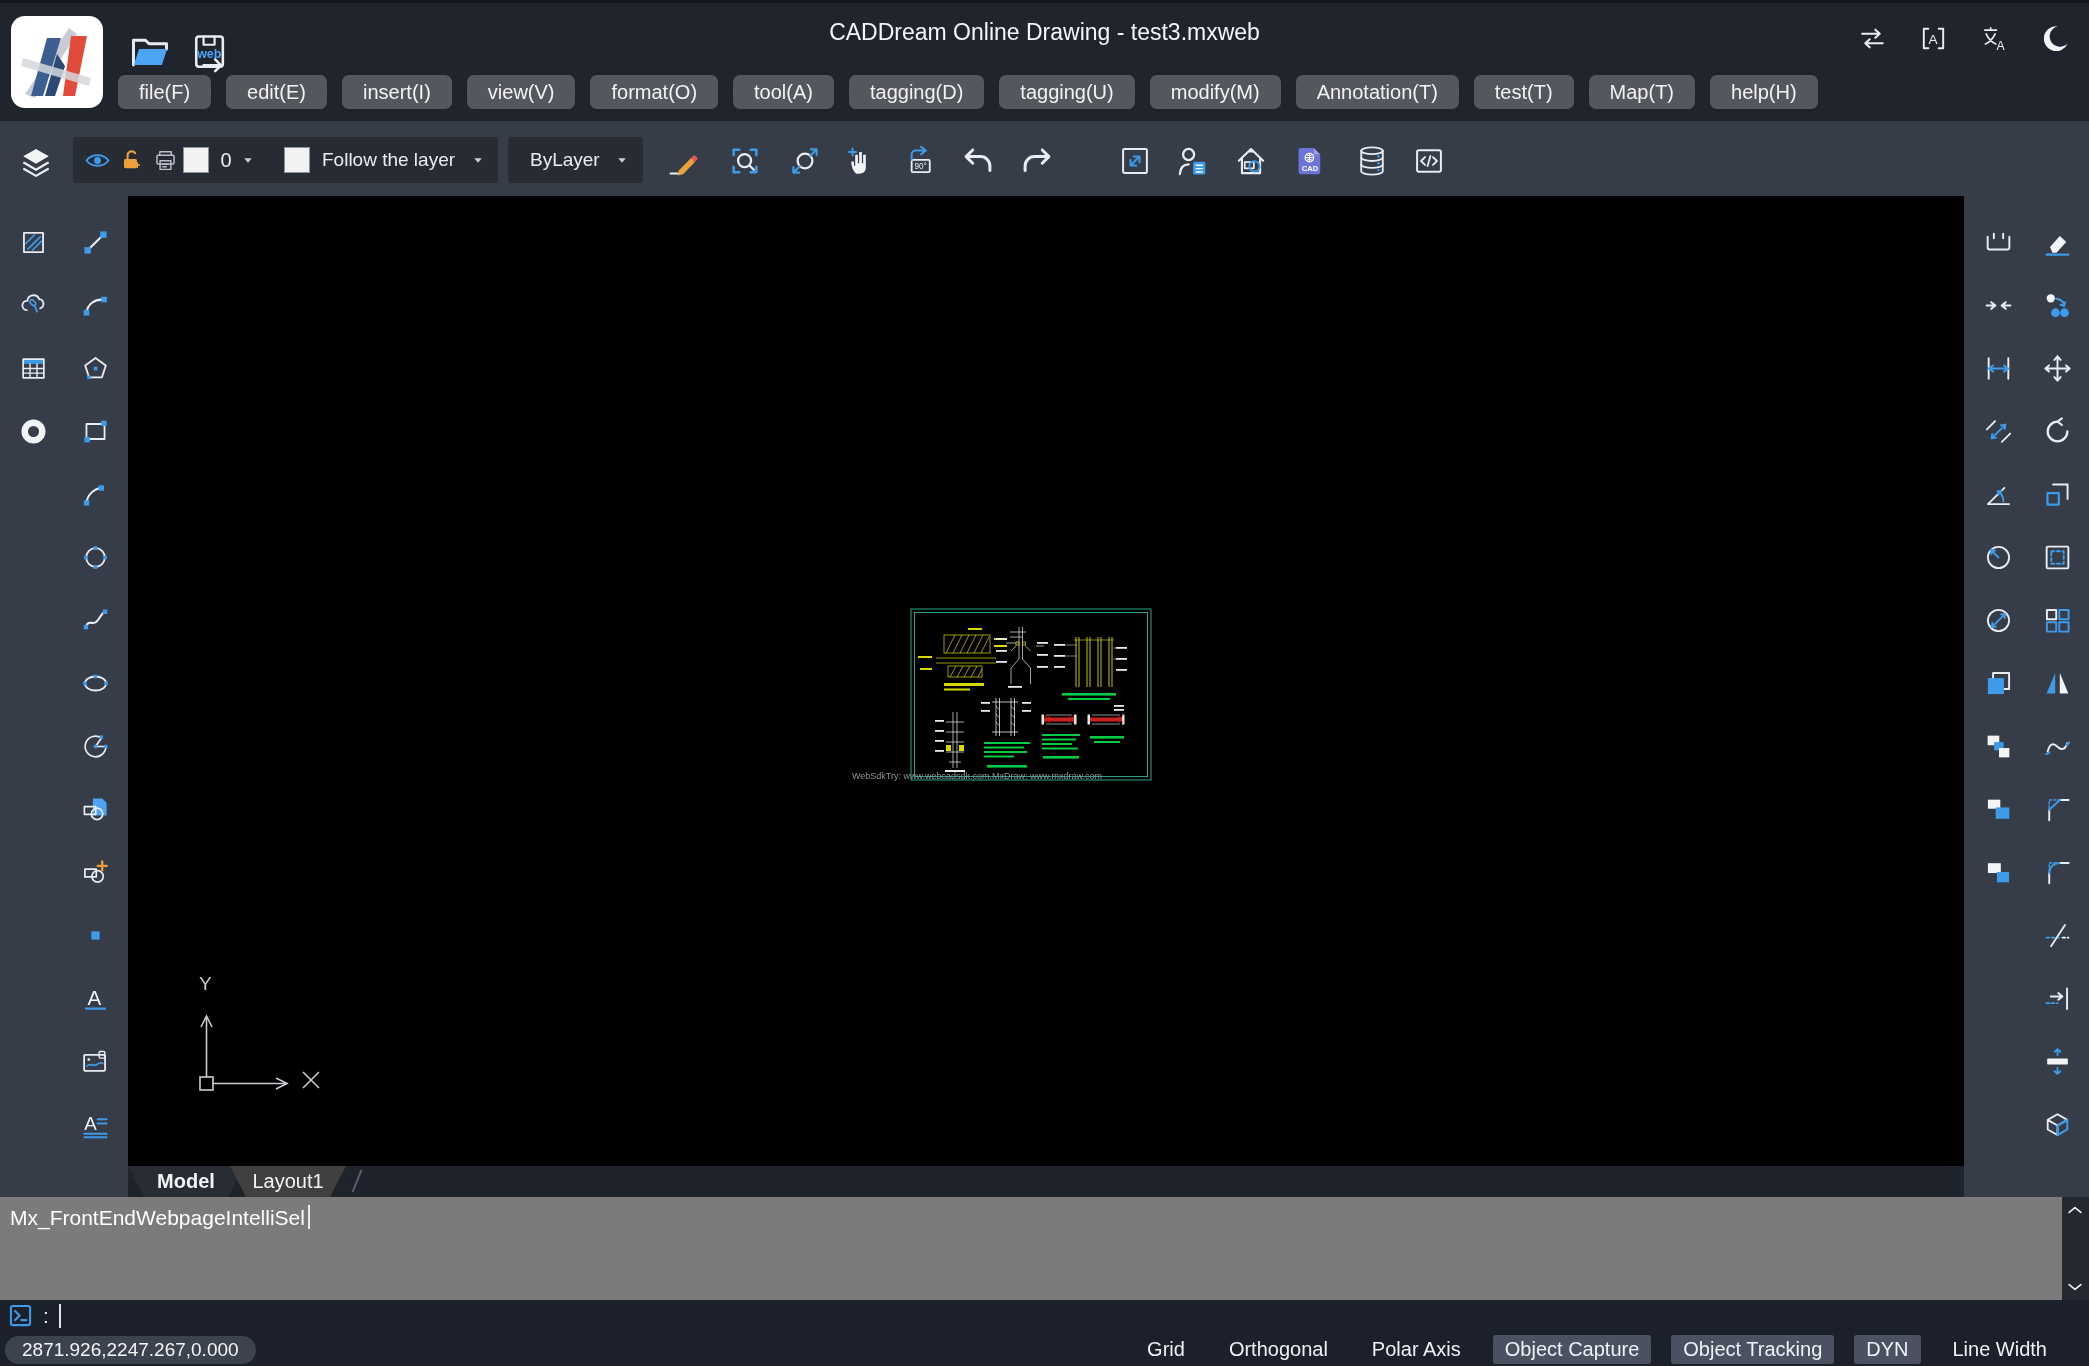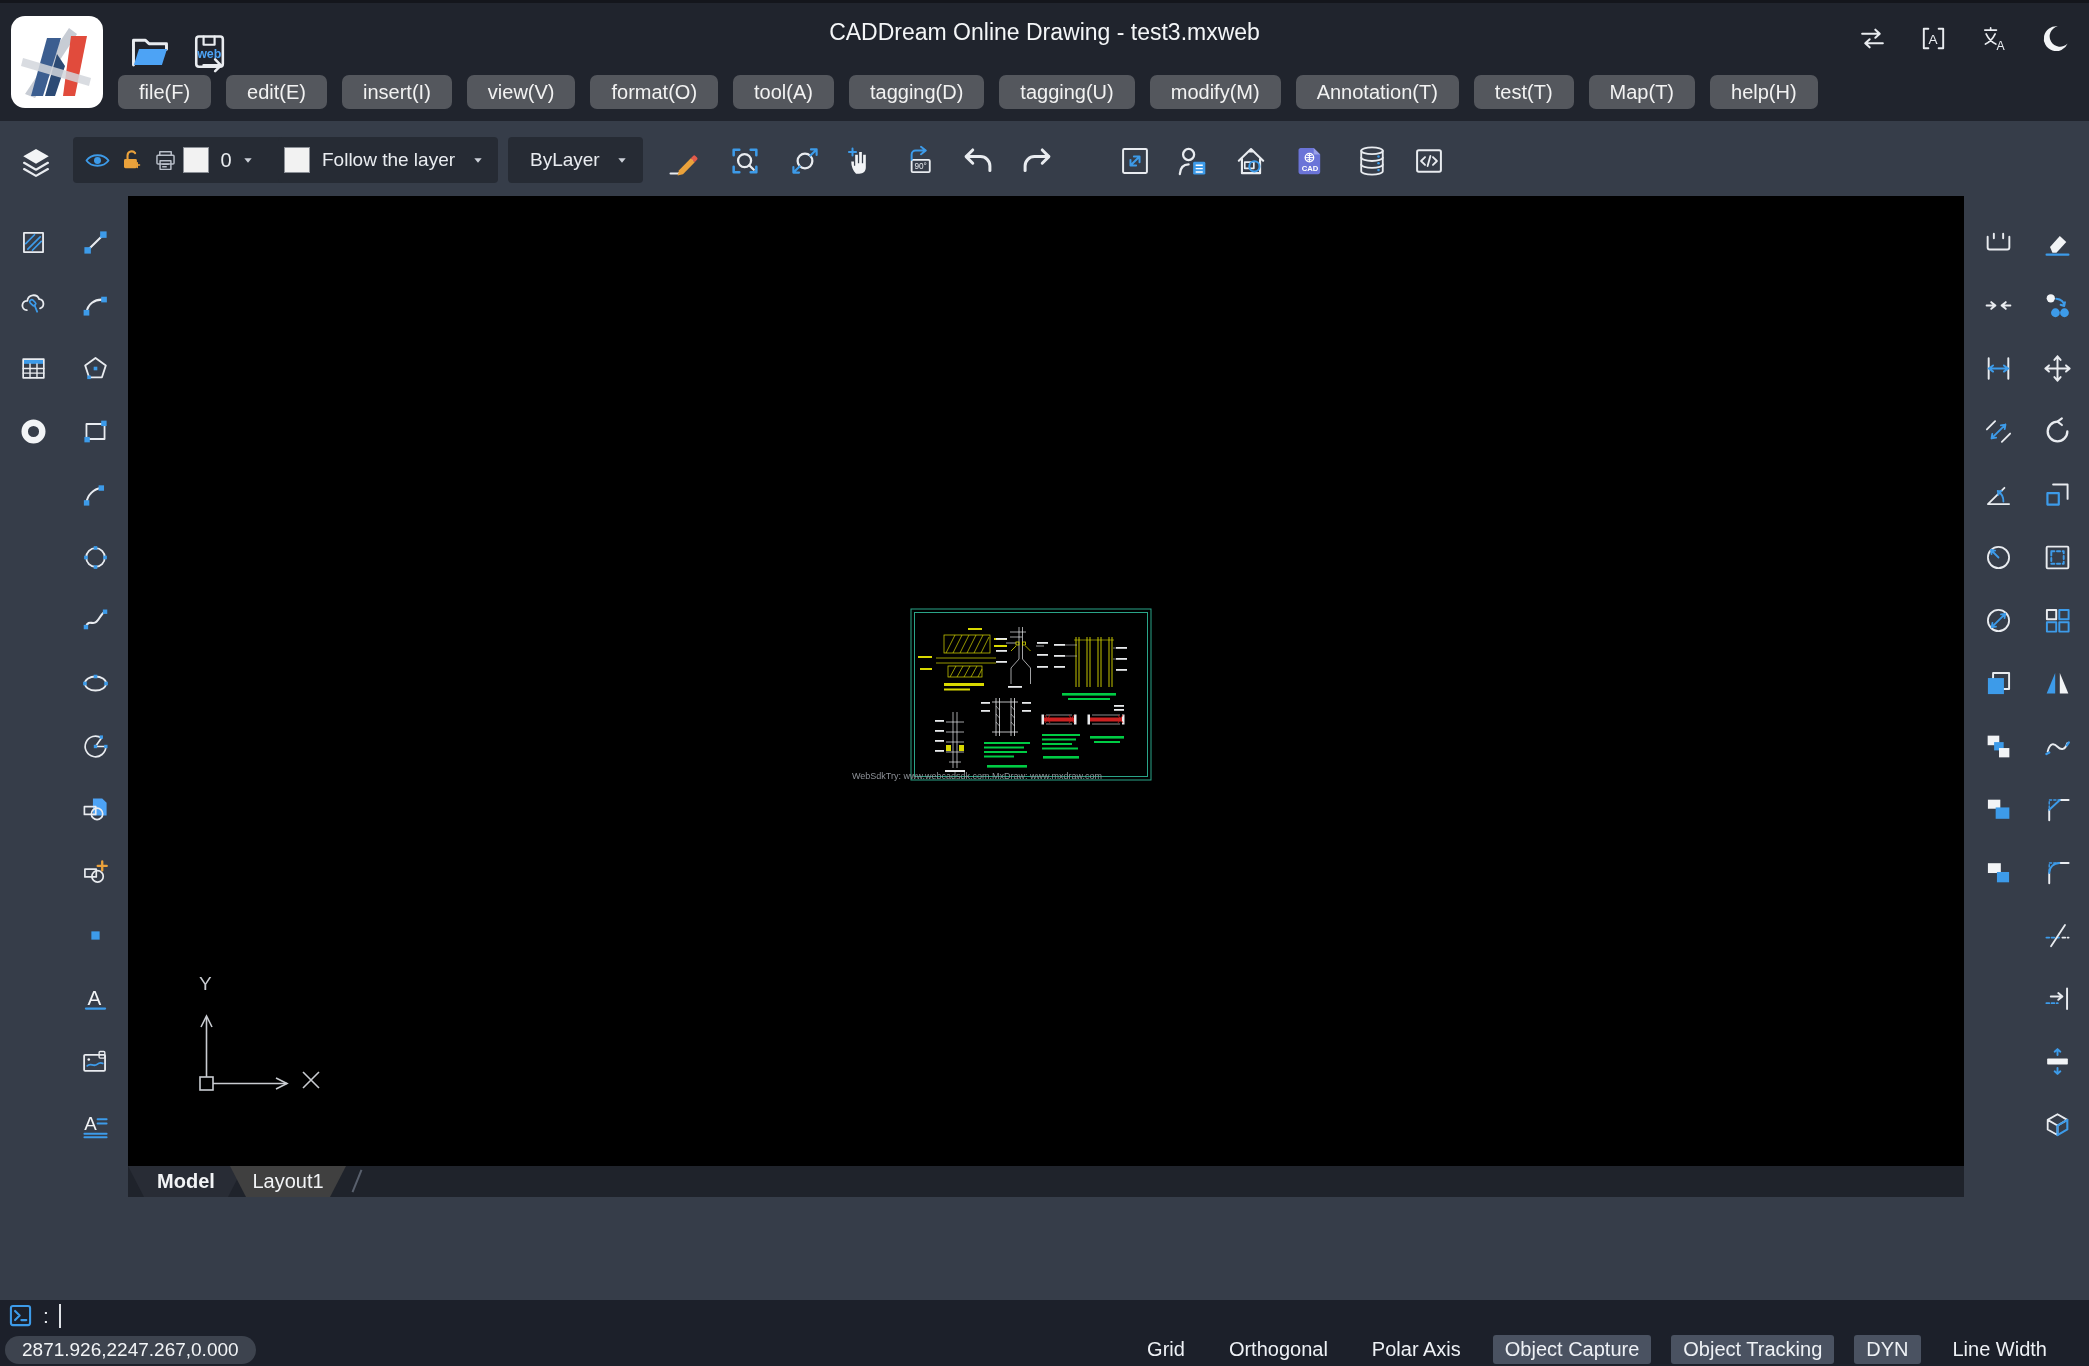--- a/index.html
+++ b/index.html
@@ -944,20 +944,35 @@
         </svg>
       </span>
     </div>
 
   <div class="tabstrip" id="tabstrip">
       <div class="tab active">Model</div>
       <div class="tab inactive">Layout1</div>
       <div class="tab-slash"></div>
     </div>
 
+  <div class="graypanel">
+    <div class="history-line"><span>Mx_FrontEndWebpageIntelliSel</span><span class="hist-caret"></span></div>
+    <div class="scrollcol">
+      <span class="ticon" style="top:2px;">
+          <svg width="22" height="22" viewBox="0 0 24 24">
+            <use href="#s-chevup"></use>
+          </svg>
+        </span>
+      <span class="ticon" style="top:79px;">
+          <svg width="22" height="22" viewBox="0 0 24 24">
+            <use href="#s-chevdown"></use>
+          </svg>
+        </span>
+    </div>
+  </div>
 
   <div class="bottombar">
     <div class="cmdrow">
       <span class="ticon">
           <svg width="25" height="25" viewBox="0 0 24 24">
             <use href="#s-terminal"></use>
           </svg>
         </span>
       <span class="prompt">:</span>
       <span class="cmd-caret"></span>

